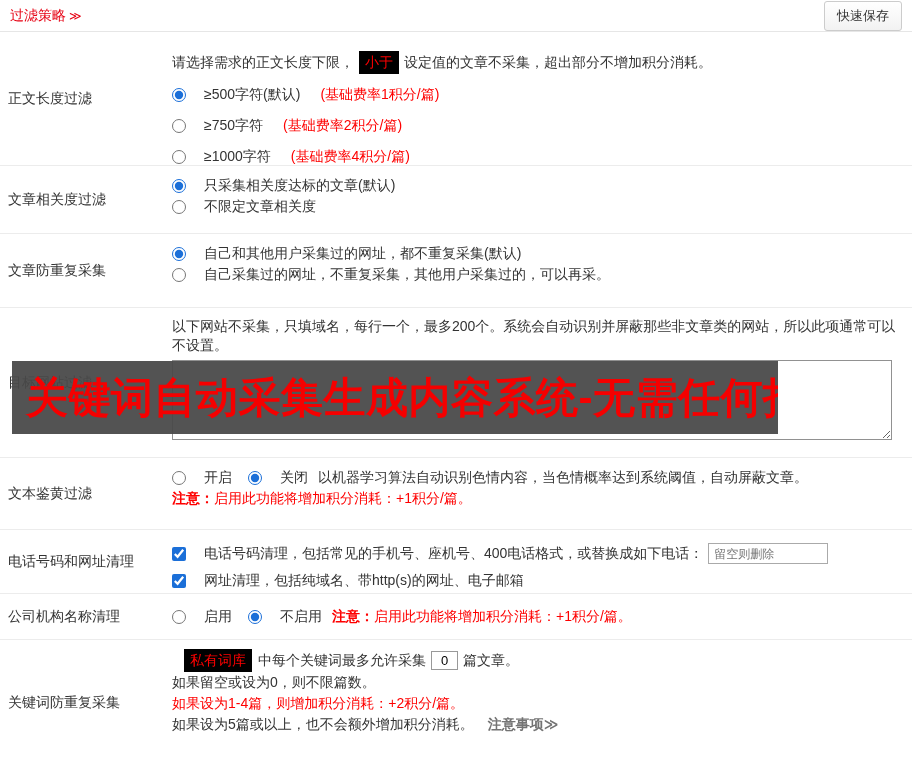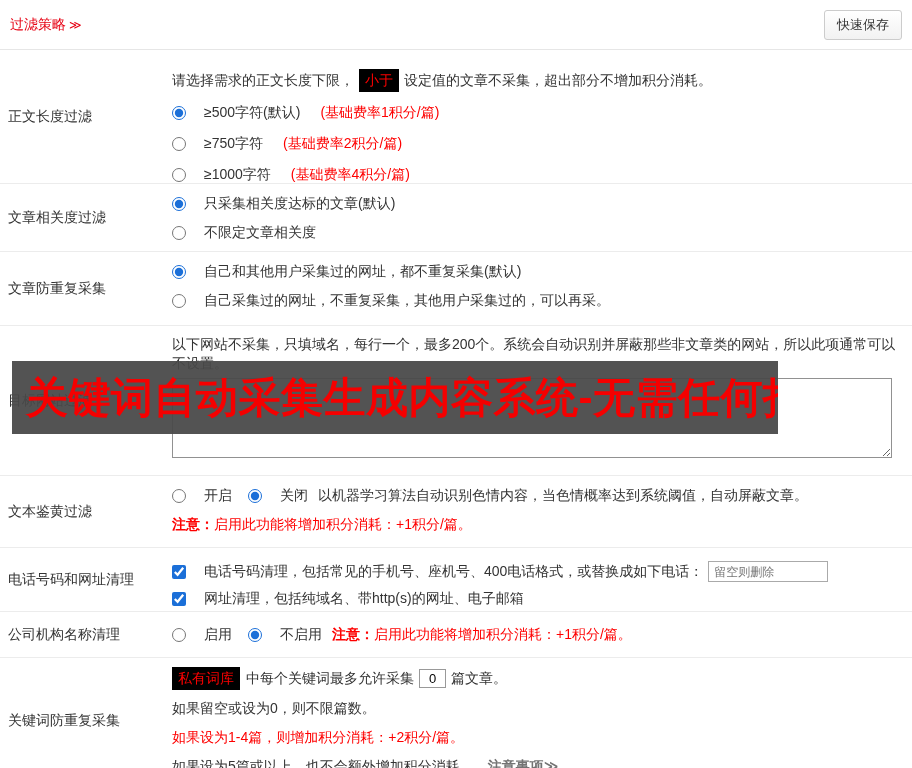--- a/index.html
+++ b/index.html
@@ -7,21 +7,21 @@
   body {
     width: 912px; height: 768px;
     background: #fff;
     font-family: "Liberation Sans", "DejaVu Sans", sans-serif;
     font-size: 14px; color: #333;
     position: relative; overflow: hidden;
   }
 
   
   .topbar {
-    height: 50px; display: flex; align-items: center; justify-content: space-between;
+    height: 32px; display: flex; align-items: center; justify-content: space-between;
     padding: 0 10px; border-bottom: 1px solid #e6e6e6;
   }
   .topbar-title { color: #e60012; font-size: 14px; cursor: pointer; display: flex; align-items: center; }
   .topbar-title .arrow { font-size: 12px; margin-left: 3px; }
   .save-btn {
     font-family: inherit; font-size: 13px; color: #333;
     background: linear-gradient(#ffffff, #f2f2f2);
     border: 1px solid #ccc; border-radius: 3px;
     padding: 5px 12px; cursor: pointer;
   }
@@ -29,41 +29,41 @@
   
   .row { display: flex; border-bottom: 1px solid #ececec; overflow: hidden; }
   .r1 { height: 134px; } .r2 { height: 68px; } .r3 { height: 74px; }
   .r4 { height: 150px; } .r5 { height: 72px; } .r6 { height: 64px; }
   .r7 { height: 46px; } .r8 { height: 126px; border-bottom: none; }
   .row-label {
     flex: 0 0 172px; width: 172px; padding: 0 8px;
     display: flex; align-items: center; color: #333; font-size: 14px;
   }
   .row-content { flex: 1; padding: 9px 12px 9px 0; }
-  .cline { display: flex; align-items: center; margin-top: 8px; line-height: 21px; flex-wrap: nowrap; }
+  .cline { display: flex; align-items: center; margin-top: 0; line-height: 21px; flex-wrap: nowrap; }
   .cline:first-child { margin-top: 0; }
   .r1 .cline { margin-top: 10px; }
   .r6 .row-content { padding-top: 7px; }
   .r6 .cline { margin-top: 6px; }
   .r7 .row-content { padding-top: 12px; }
 
   input[type="radio"], input[type="checkbox"] {
     accent-color: #1b6fd8; width: 14px; height: 14px; margin: 0 4px 0 0; flex: 0 0 auto;
   }
   label.opt { display: flex; align-items: center; cursor: pointer; gap: 14px; }
   .radio-pair { display: flex; gap: 16px; margin-right: 10px; }
 
   .red { color: #fe0000; }
   .u { margin-left: 6px; }
   .bold { font-weight: bold; }
   .hl {
     background: #000000; color: #fe0000;
     padding: 1px 6px; margin: 0 5px; white-space: nowrap;
   }
-  .hl-first { margin-left: 0; margin-right: 6px; }
+  .hl-first { margin-left: 12px; margin-right: 6px; }
   .blue-link { color: #737373; font-weight: bold; cursor: pointer; margin-left: 14px; }
 
   .sites-textarea {
     display: block; margin-top: 5px; width: 720px; height: 80px;
     border: 1px solid #919191; resize: both; background: #fff;
     font-family: inherit; font-size: 13px; padding: 3px 5px;
   }
 
   .phone-input {
     width: 120px; height: 21px; border: 1px solid #aaa;

